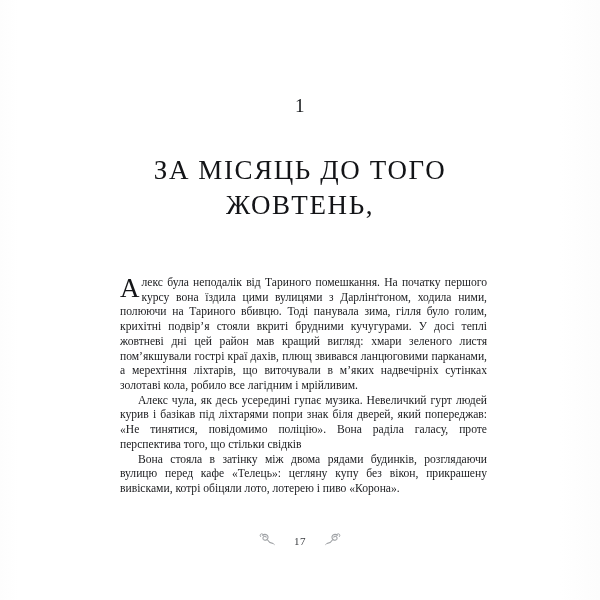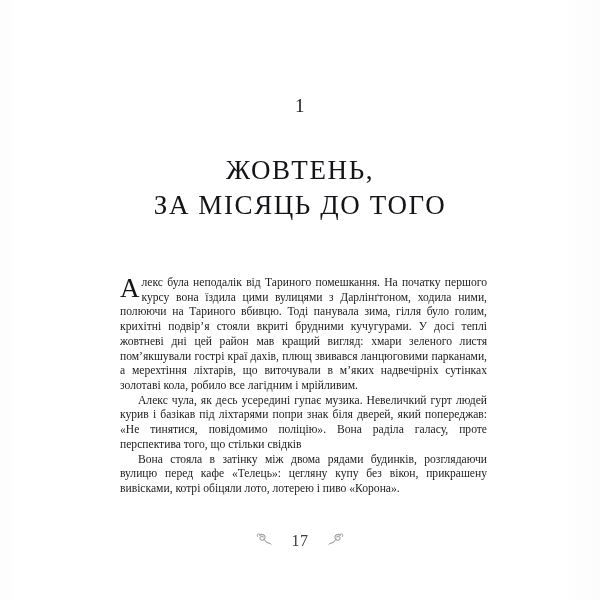--- a/index.html
+++ b/index.html
@@ -105,37 +105,37 @@
   }
   .folio-ornament svg {
     display: block;
     width: 26px;
     height: 16px;
   }
   .folio-ornament.right svg {
     transform: scaleX(-1);
   }
   .folio-number {
-    font-size: 16px;
+    font-size: 11px;
     color: #3a3c40;
     letter-spacing: 0.6px;
     line-height: 1;
     font-weight: 400;
   }
 </style>
 </head>
 <body>
 
 <div class="page">
 
   <div class="chapter-head">
     <div class="chapter-number">1</div>
     <div class="chapter-title">
+      <span class="chapter-title-line">ЗА МІСЯЦЬ ДО ТОГО</span>
       <span class="chapter-title-line">ЖОВТЕНЬ,</span>
-      <span class="chapter-title-line">ЗА МІСЯЦЬ ДО ТОГО</span>
     </div>
   </div>
 
   <div class="body-text">
     <p class="first"><span class="dropcap">А</span><span>лекс була неподалік від Тариного помешкання. На початку першого курсу вона їздила цими вулицями з Дарлінґтоном, ходила ними, полюючи на Тариного вбивцю. Тоді панувала зима, гілля було голим, крихітні подвір’я стояли вкриті брудними кучугурами. У досі теплі жовтневі дні цей район мав кращий вигляд: хмари зеленого листя пом’якшували гострі краї дахів, плющ звивався ланцюговими парканами, а мерехтіння ліхтарів, що виточували в м’яких надвечірніх сутінках золотаві кола, робило все лагідним і мрійливим.</span></p>
     <p><span>Алекс чула, як десь усередині гупає музика. Невеличкий гурт людей курив і базікав під ліхтарями попри знак біля дверей, який попереджав: «Не тинятися, повідомимо поліцію». Вона раділа галасу, проте перспектива того, що стільки свідків</span></p>
     <p><span>Вона стояла в затінку між двома рядами будинків, розглядаючи вулицю перед кафе «Телець»: цегляну купу без вікон, прикрашену вивісками, котрі обіцяли лото, лотерею і пиво «Корона».</span></p>
   </div>
 
   <div class="folio">

